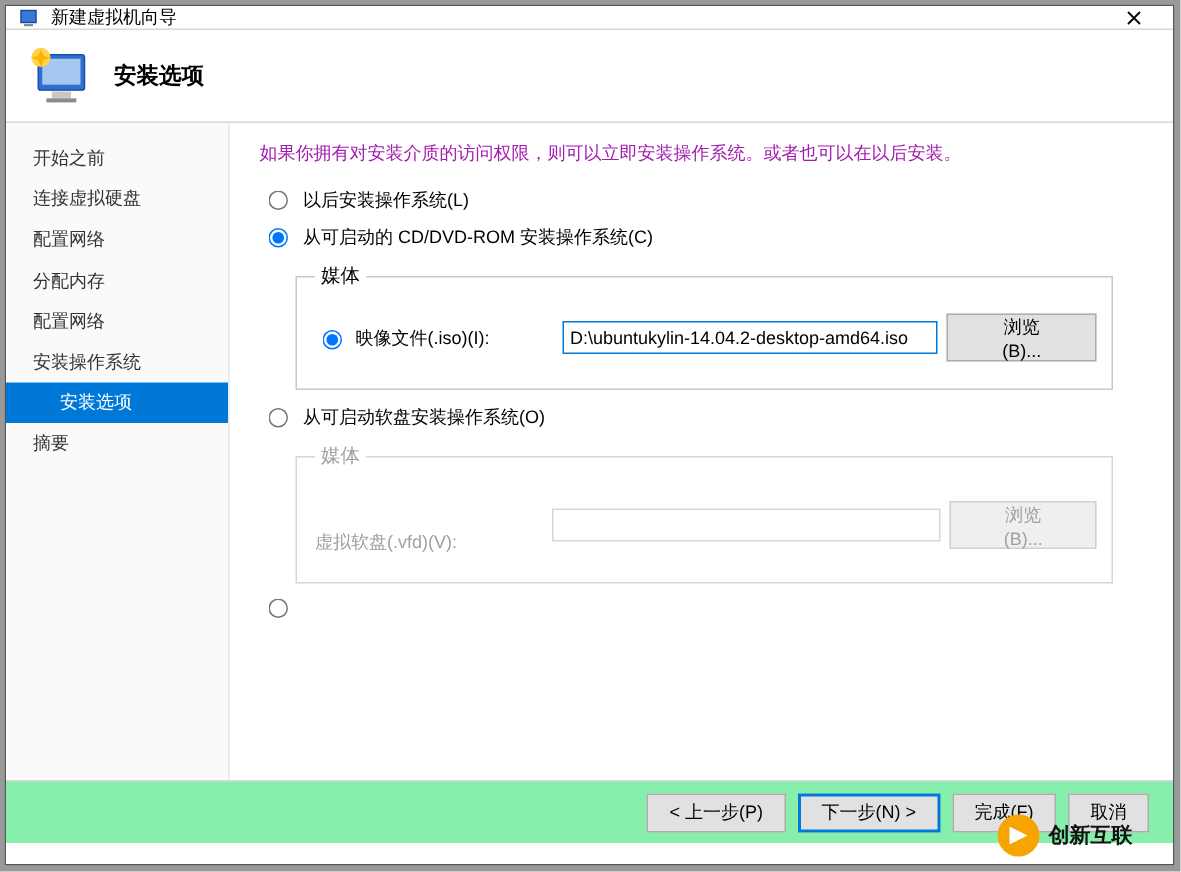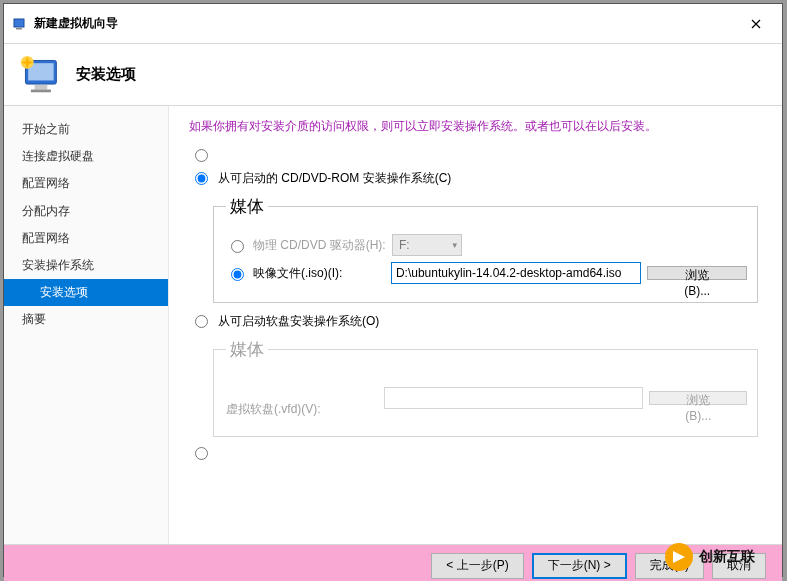--- a/index.html
+++ b/index.html
@@ -14,27 +14,26 @@
     overflow: hidden;
   }
   .outer-frame {
     position: absolute;
     left: 3px; top: 3px;
     width: 780px; height: 574px;
     border: 1px solid #555;
     background: #fff;
   }
   .titlebar {
-    height: 40px;
+    height: 16px;
     display: flex;
     align-items: center;
     padding: 0 4px 0 8px;
     background: #fff;
     border-bottom: 1px solid #d8d8d8;
-    font-weight: bold;
   }
   .titlebar .app-icon { width: 16px; height: 16px; margin-right: 6px; }
   .titlebar .title { flex: 1; font-size: 12px; color: #000; }
   .titlebar .close {
     width: 45px; height: 28px; display: flex; align-items: center; justify-content: center;
     font-size: 14px; color: #000;
   }
 
   .header-strip {
     height: 62px;
@@ -45,21 +44,21 @@
     background: #fff;
   }
   .monitor-icon { width: 44px; height: 40px; margin-right: 14px; }
   .page-heading { font-size: 15px; font-weight: 600; color: #000; }
 
   .body-row {
     display: flex;
     height: 438px;
   }
   .sidebar {
-    width: 165px;
+    width: 149px;
     padding-top: 10px;
     background: #fafafa;
     border-right: 1px solid #e8e8e8;
   }
   .sidebar-item {
     padding: 4px 0 4px 18px;
     font-size: 12px;
     color: #333;
     line-height: 1.6;
   }
@@ -79,21 +78,21 @@
   .radio-row { margin: 8px 0 8px 6px; display: flex; align-items: center; gap: 6px; }
   .radio-row input[type=radio] { margin: 0 4px 0 0; width: 13px; height: 13px; }
 
   fieldset.media {
     border: 1px solid #c8c8c8;
     margin: 6px 0 10px 24px;
     padding: 10px 10px 12px 12px;
     width: 545px;
   }
   fieldset.media.disabled { color: #a0a0a0; border-color: #d6d6d6; }
-  fieldset.media legend { padding: 0 4px; font-size: 17px; }
+  fieldset.media legend { padding: 0 4px; font-size: 13px; }
 
   .field-line { display: flex; align-items: center; gap: 6px; margin: 6px 0; }
   .field-line .lbl { width: 160px; display: flex; align-items: center; gap: 6px; }
   .field-line .lbl.disabled { color: #a0a0a0; }
   .drive-select {
     width: 70px; height: 22px;
     border: 1px solid #c8c8c8;
     background: #eaeaea;
     color: #777;
     padding-left: 6px;
@@ -101,41 +100,41 @@
   }
   .iso-input {
     width: 252px; height: 22px;
     border: 1px solid #0078d7;
     outline: none;
     padding: 0 4px;
     font-size: 12px;
     font-family: inherit;
   }
   .browse-btn {
-    height: 14px;
+    height: 32px;
     padding: 0 24px;
     background: #e1e1e1;
     border: 1px solid #adadad;
     font-size: 12px;
   }
   .browse-btn:disabled { color: #a0a0a0; background: #efefef; border-color: #d0d0d0; }
   .vfd-input {
     width: 272px; height: 22px; border: 1px solid #d6d6d6;
     background: #fff; color: #a0a0a0; padding: 0 4px;
   }
 
   .footer {
     height: 42px;
     border-top: 1px solid #d8d8d8;
     display: flex;
     align-items: center;
     justify-content: flex-end;
     padding-right: 16px;
     gap: 8px;
-    background: #f9a8d4;
+    background: #86efac;
   }
   .footer button {
     height: 26px;
     padding: 0 14px;
     font-size: 12px;
     font-family: inherit;
     background: #e1e1e1;
     border: 1px solid #adadad;
   }
   .footer button.primary {
@@ -190,39 +189,30 @@
       <div class="sidebar-item">安装操作系统</div>
       <div class="sidebar-item indent active">安装选项</div>
       <div class="sidebar-item">摘要</div>
     </div>
 
     <div class="content">
       <div class="intro">如果你拥有对安装介质的访问权限，则可以立即安装操作系统。或者也可以在以后安装。</div>
 
       <label class="radio-row">
         <input type="radio" name="installopt" style="">
+        <span>以后安装操作系统(L)</span>
       </label>
 
       <label class="radio-row">
         <input type="radio" name="installopt" checked="" style="">
         <span>从可启动的 CD/DVD-ROM 安装操作系统(C)</span>
       </label>
 
       <fieldset class="media">
         <legend>媒体</legend>
-        <div class="field-line">
-          <span class="lbl disabled">
-            <input type="radio" name="cdsrc" style="">
-            <span>物理 CD/DVD 驱动器(H):</span>
-          </span>
-          <div class="drive-select">
-            <span>F:</span>
-            <span style="font-size:9px;color:#888;padding-right:4px;">▾</span>
-          </div>
-        </div>
         <div class="field-line">
           <span class="lbl">
             <input type="radio" name="cdsrc" checked="" style="">
             <span>映像文件(.iso)(I):</span>
           </span>
           <input class="iso-input" type="text" value="D:\ubuntukylin-14.04.2-desktop-amd64.iso" style="">
           <button class="browse-btn">浏览(B)...</button>
         </div>
       </fieldset>
 

